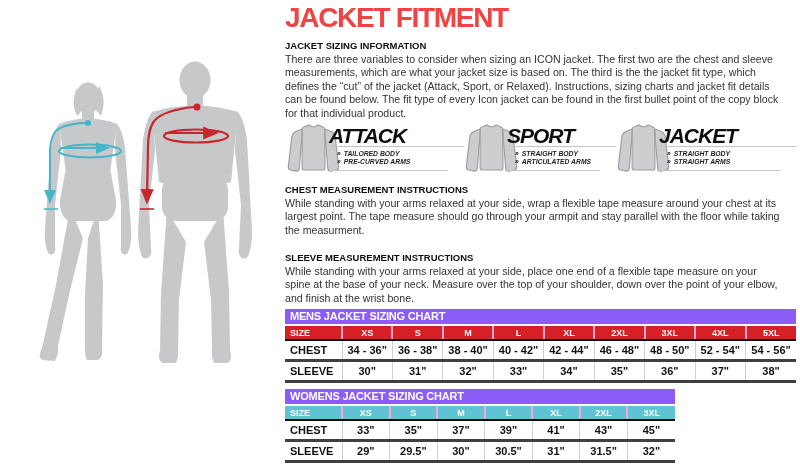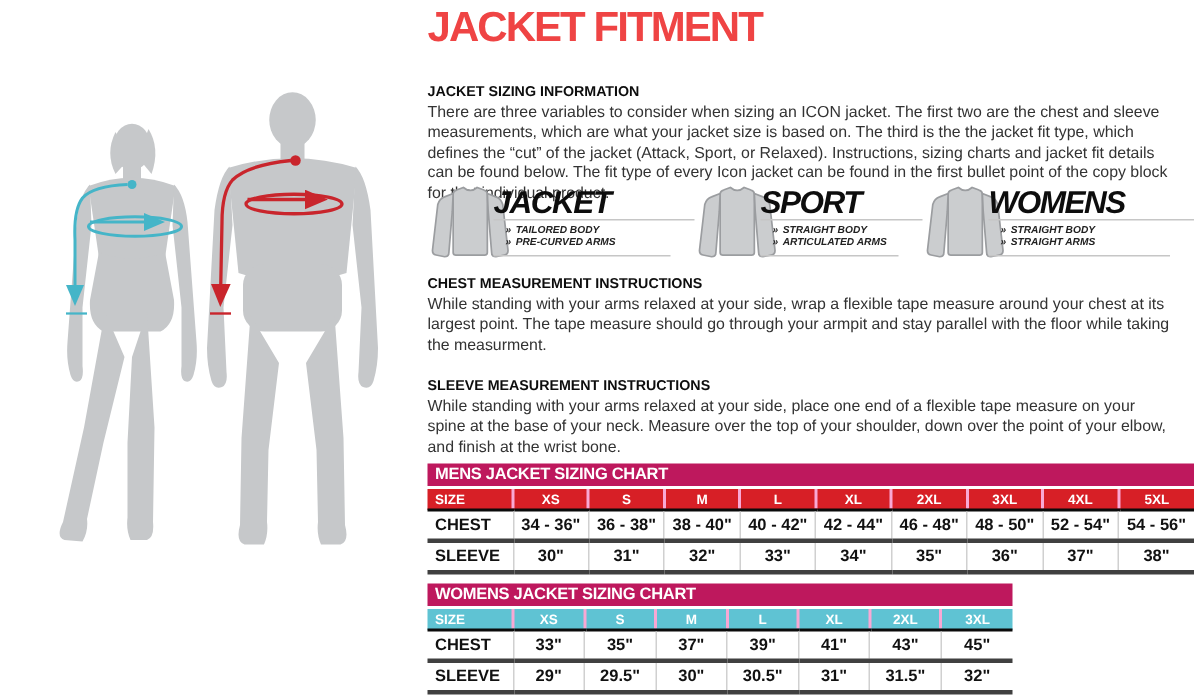--- a/index.html
+++ b/index.html
@@ -16,21 +16,21 @@
   .fb{display:flex;}
   .fb1{width:178px;}.fb2{width:152px;}.fb3{flex:1;}
   .jk{width:57px;height:55px;flex:none;margin-top:1px;}
   .tx{flex:1;margin-left:-13px;padding-top:5px;}
   .fitname{font-size:21px;font-style:italic;font-weight:800;letter-spacing:-1px;line-height:19px;
            border-bottom:1px solid #c6c6c6;padding-bottom:1px;color:#0d0d0d;}
   .bullets{padding:3px 0 4px 8px;border-bottom:1px solid #c6c6c6;margin-right:16px;}
   .b{font-size:6.8px;font-style:italic;font-weight:bold;line-height:8px;color:#222;display:flex;gap:3px;}
   
   .chart{position:absolute;left:0;}
-  .ct{background:#be185d;color:#fff;font-size:11px;font-weight:bold;height:15px;line-height:15px;
+  .ct{background:#8b5cf6;color:#fff;font-size:11px;font-weight:bold;height:15px;line-height:15px;
       padding-left:5px;letter-spacing:-0.2px;}
   table{border-collapse:collapse;width:100%;table-layout:fixed;margin-top:2px;}
   thead th{height:13px;font-size:9px;color:#fff;font-weight:bold;border-left:2px solid #f9a8d4;
            border-bottom:2px solid #0b0b0b;padding:0;}
   .mens thead th{background:#d71f26;}
   .womens thead th{background:#5fc3d3;}
   thead th:first-child{text-align:left;padding-left:5px;border-left:none;margin-top:44px;}
   tbody th,tbody td{height:18px;font-size:11px;font-weight:bold;color:#111;
                     border-bottom:3px solid #404040;padding:0;}
   tbody th{text-align:left;padding-left:5px;}
@@ -88,37 +88,37 @@
       <path d="M194 107 Q165 110 155 120 Q148 128 148 148 L147 198" marker-end="url(#mR)"></path>
       <path d="M140 209 L154 209" stroke-width="1.6"></path>
       <ellipse cx="196" cy="136" rx="32" ry="6.5"></ellipse>
       <path d="M165 133 L212 133" marker-end="url(#mR)"></path>
     </g>
   </svg>
 
   <div class="right">
     <h1 class="abs" style="top:4px">JACKET FITMENT</h1>
 
-    <section class="abs" style="top:56px">
+    <section class="abs" style="top:40px">
       <h2>JACKET SIZING INFORMATION</h2>
       <p>There are three variables to consider when sizing an ICON jacket. The first two are the chest and sleeve measurements, which are what your jacket size is based on. The third is the the jacket fit type, which defines the “cut” of the jacket (Attack, Sport, or Relaxed). Instructions, sizing charts and jacket fit details can be found below. The fit type of every Icon jacket can be found in the first bullet point of the copy block for that individual product.</p>
     </section>
 
     <section class="fitband abs" style="top:121px">
 
       <div class="fb fb1">
         <svg class="jk" viewBox="0 0 100 90">
           <g fill="#cbcdcf" stroke="#9b9da0" stroke-width="2">
             <path d="M30 10 Q30 6 34 5 L42 2 Q50 9 58 2 L66 5 Q70 6 70 10 L70 78 Q70 81 67 81 L33 81 Q30 81 30 78 Z"></path>
             <path d="M30 9 L20 13 Q14 15 12 22 L6 74 Q5 80 10 81 L20 83 Q25 83 25 78 L29 30 Z"></path>
             <path d="M70 9 L80 13 Q86 15 88 22 L94 74 Q95 80 90 81 L80 83 Q75 83 75 78 L71 30 Z"></path>
           </g>
         </svg>
         <div class="tx">
-          <div class="fitname">JACKET</div>
+          <div class="fitname">ATTACK</div>
           <div class="bullets">
             <div class="b">
                 <span>»</span>
                 <span>TAILORED BODY</span>
               </div>
             <div class="b">
                 <span>»</span>
                 <span>PRE-CURVED ARMS</span>
               </div>
           </div>
@@ -150,21 +150,21 @@
 
       <div class="fb fb3">
         <svg class="jk" viewBox="0 0 100 90">
           <g fill="#cbcdcf" stroke="#9b9da0" stroke-width="2">
             <path d="M30 10 Q30 6 34 5 L42 2 Q50 9 58 2 L66 5 Q70 6 70 10 L70 78 Q70 81 67 81 L33 81 Q30 81 30 78 Z"></path>
             <path d="M30 9 L20 13 Q14 15 12 22 L6 74 Q5 80 10 81 L20 83 Q25 83 25 78 L29 30 Z"></path>
             <path d="M70 9 L80 13 Q86 15 88 22 L94 74 Q95 80 90 81 L80 83 Q75 83 75 78 L71 30 Z"></path>
           </g>
         </svg>
         <div class="tx">
-          <div class="fitname">WOMENS</div>
+          <div class="fitname">JACKET</div>
           <div class="bullets">
             <div class="b">
                 <span>»</span>
                 <span>STRAIGHT BODY</span>
               </div>
             <div class="b">
                 <span>»</span>
                 <span>STRAIGHT ARMS</span>
               </div>
           </div>

